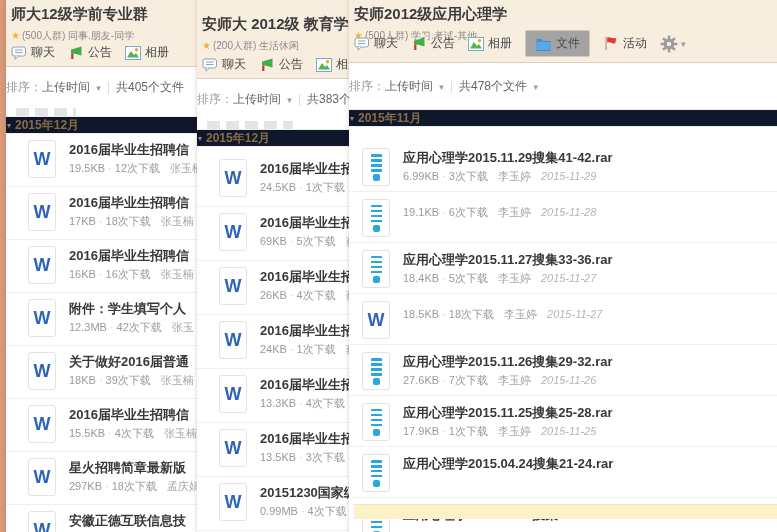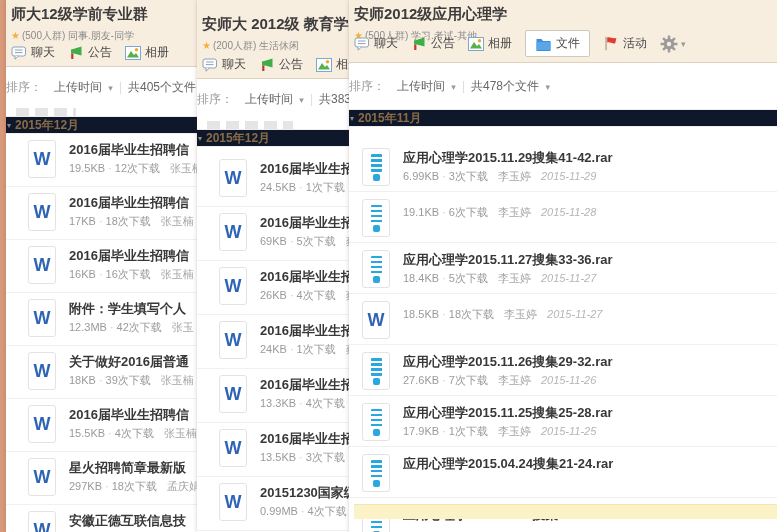--- a/index.html
+++ b/index.html
@@ -14,28 +14,28 @@
   #win1 .win-head{height:78px;}
   #win2 .win-head{height:62px;}
   .title-wrap{padding:5px 6px 0 5px;white-space:nowrap;overflow:hidden;}
   #win1 .title-wrap{padding-top:15px;}
   .win-title{font-size:15px;font-weight:bold;color:#3c3c3c;line-height:17px;}
   .sub-line{margin-top:7px;font-size:10px;color:#8a8a8a;white-space:nowrap;}
   .star{color:#f5b03c;font-size:10px;margin-right:2px;}
   .tabs{position:absolute;left:5px;bottom:5px;right:0;display:flex;align-items:center;white-space:nowrap;}
   .tab{display:inline-flex;align-items:center;font-size:12px;color:#4a4a4a;margin-right:13px;cursor:pointer;}
   .tab svg{margin-right:4px;flex:none;}
-  .tab.active{background:#ffffff;border:1px solid #cfc8bb;border-radius:2px;padding:4px 9px;margin-right:13px;}
+  .tab.active{background:#a3a3a3;border:1px solid #cfc8bb;border-radius:2px;padding:4px 9px;margin-right:13px;}
   .gearbox{display:inline-flex;align-items:center;cursor:pointer;}
   .drop-arrow{font-size:9px;color:#999;margin-left:3px;}
   .sortbar{position:relative;display:flex;align-items:center;font-size:12px;color:#999;white-space:nowrap;overflow:visible;}
   #win0 .sortbar{height:40px;}
   #win1 .sortbar{height:40px;}
   #win2 .sortbar{height:46px;}
-  .sort-field{color:#666;margin-left:12px;cursor:pointer;}
+  .sort-field{color:#666;margin-left:0;cursor:pointer;}
   .sort-div{color:#ddd;margin:0 6px;}
   .count-field{color:#666;cursor:pointer;}
   .user-badge{position:absolute;right:-7px;top:50%;transform:translateY(-50%);display:flex;align-items:center;cursor:pointer;}
   .user-badge .pname{color:#4a7fd4;font-size:12px;margin-left:4px;}
   .obscured{height:8px;margin:2px 0 0 10px;width:86px;opacity:.55;
     background:repeating-linear-gradient(90deg,#cfcfcf 0 13px,transparent 13px 19px);}
   #win0 .obscured{width:60px;margin-top:1px;}
   .section{height:16px;line-height:16px;background:#0f172a;border-top:1px solid #eee;border-bottom:1px solid #efefef;
     font-size:12px;font-weight:bold;color:#8a6d46;padding-left:1px;white-space:nowrap;cursor:pointer;}
   #win1 .section{margin-bottom:6px;}

